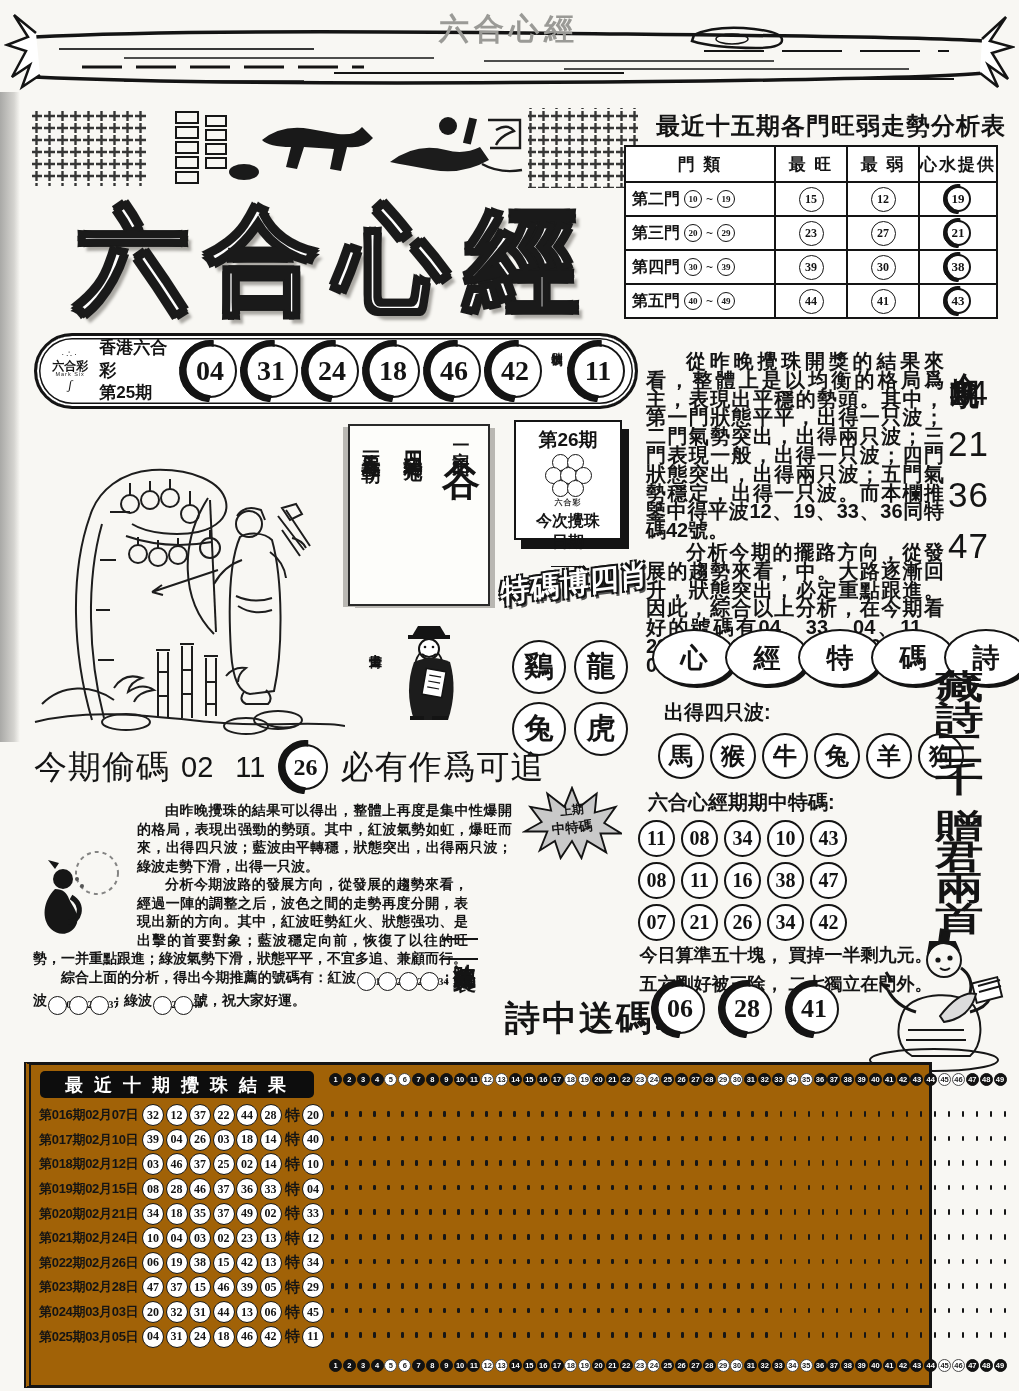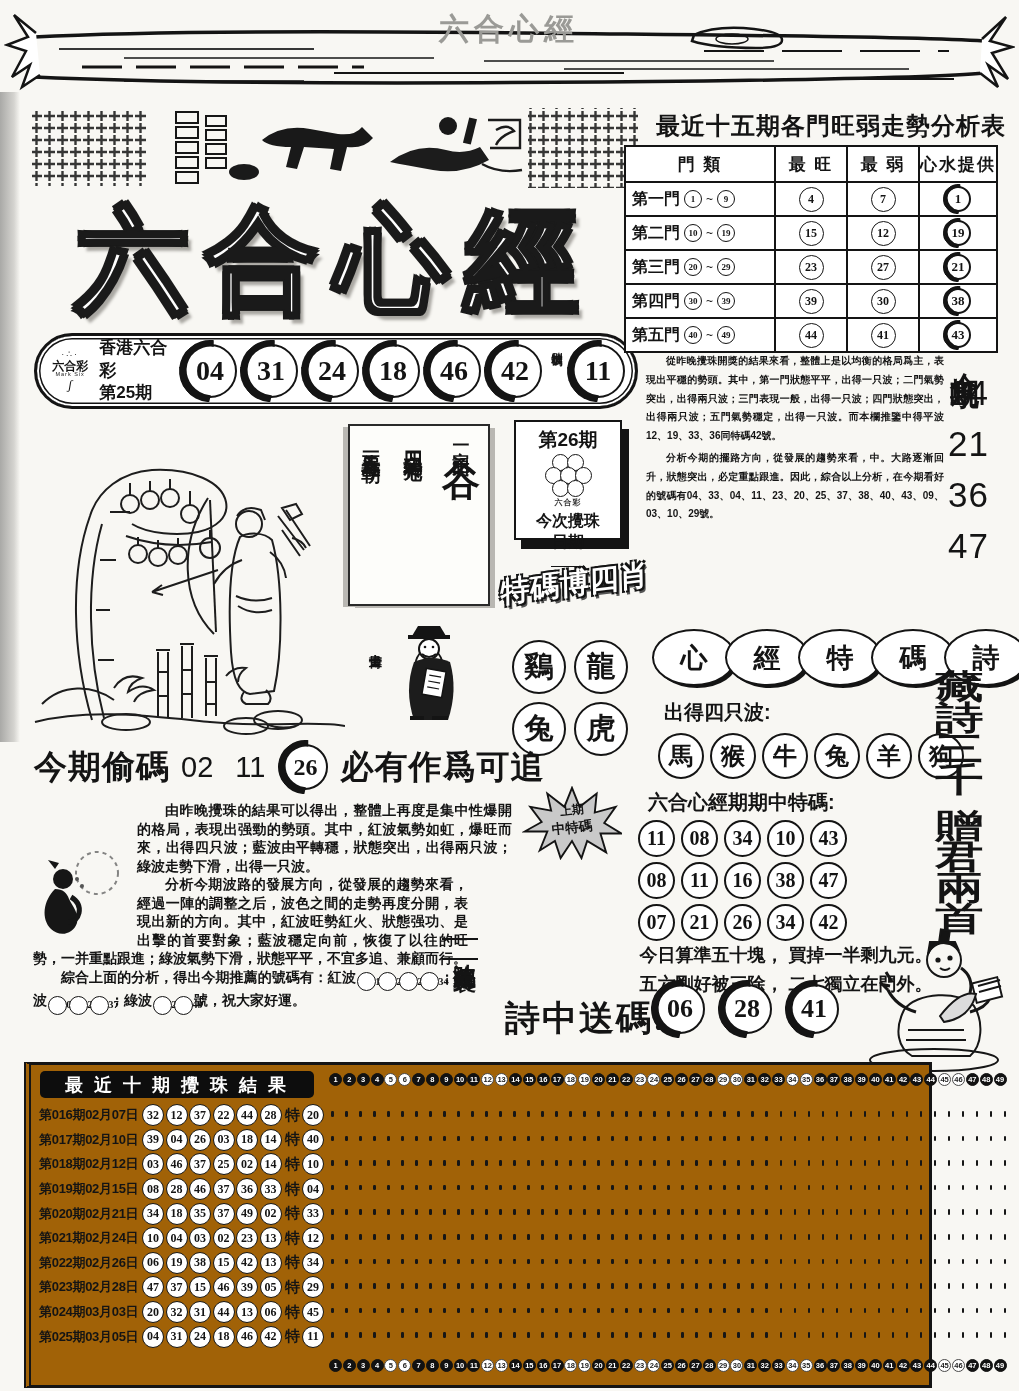--- a/index.html
+++ b/index.html
@@ -64,21 +64,21 @@
   #trend-table th{font-size:17px;font-weight:800;height:34px;letter-spacing:2px;}
   #trend-table td{height:32px;font-size:16px;}
   .gate-cell{width:148px;}
   .hot-cell,.weak-cell{width:70px;}
   .pick-cell{width:76px;}
   .gate-inner{display:flex;align-items:center;justify-content:flex-start;gap:3px;padding-left:6px;}
   .gate-name{font-weight:800;font-size:16px;}
   .tilde{font-size:12px;}
 
   
-  #right-paras{left:646px;top:352px;width:298px;font-size:10px;line-height:18.8px;
+  #right-paras{left:646px;top:352px;width:298px;font-size:20px;line-height:18.8px;
      text-align:justify;font-weight:600;}
   #right-paras p{margin:0 0 3px 0;text-indent:2em;}
   #roar{left:948px;top:350px;width:62px;text-align:left;}
   #roar-label{font-size:29px;font-weight:800;letter-spacing:4px;line-height:1.1;font-family:"Liberation Serif",serif;}
   .roar-num{font-size:35px;font-weight:500;margin-top:11px;letter-spacing:1px;}
 
   
   #archer{left:30px;top:420px;width:315px;height:325px;}
   #scroll{left:348px;top:424px;width:142px;height:182px;border:2.5px solid #2a2a2a;background:#fdfdfa;
      display:flex;flex-direction:row-reverse;justify-content:space-between;padding:10px 8px;box-sizing:border-box;
@@ -103,21 +103,21 @@
      transform:rotate(-7deg) skewX(-6deg);letter-spacing:1px;color:#fff;font-family:"Liberation Serif",serif;
      text-shadow:-2px -2px 0 #141414,2px -2px 0 #141414,-2px 2px 0 #141414,2px 2px 0 #141414,3px 4px 0 #555;}
   #fz-grid{left:512px;top:640px;width:118px;display:grid;grid-template-columns:52px 52px;gap:8px 10px;}
   .zbig{width:50px;height:50px;border:2px solid #141414;border-radius:50%;display:flex;align-items:center;
      justify-content:center;font-size:29px;font-family:"Liberation Serif",serif;font-weight:600;background:#fff;}
   #artist{left:366px;top:620px;width:104px;height:108px;display:flex;align-items:center;}
   #artist-label{font-size:13px;font-weight:800;height:60px;margin-right:2px;}
 
   
   #steal-head{left:34px;top:744px;width:480px;display:flex;align-items:center;white-space:nowrap;}
-  #steal-label,#steal-suffix{font-size:33px;font-weight:700;font-family:"Liberation Serif",serif;letter-spacing:1px;}
+  #steal-label,#steal-suffix{font-size:33px;font-weight:400;font-family:"Liberation Serif",serif;letter-spacing:1px;}
   .steal-num{font-size:29px;font-weight:500;margin:0 11px;}
   #steal-ball{margin:0 12px 0 6px;}
   #steal-paras{left:33px;top:801px;width:479px;font-size:14px;line-height:18.5px;text-align:justify;font-weight:600;}
   #steal-paras p{margin:0;text-indent:2em;}
   #steal-paras .pr{padding-right:44px;}
   #cry-float{float:left;width:96px;height:88px;margin:48px 8px 2px 0;}
   #wave-badge{left:442px;top:938px;width:36px;border-top:2.5px solid #141414;border-bottom:2.5px solid #141414;
      padding:5px 0;text-align:center;font-size:23px;font-weight:800;letter-spacing:2px;line-height:1.15;}
 
   
@@ -254,33 +254,20 @@
   <table id="trend-table" class="abs">
     <thead>
       <tr>
         <th class="gate-cell">門 類</th>
         <th class="hot-cell">最 旺</th>
         <th class="weak-cell">最 弱</th>
         <th class="pick-cell">心水提供</th>
       </tr>
     </thead>
     <tbody id="trend-body">
-        <tr>
-          <td class="gate-cell">
-            <div class="gate-inner">
-              <span class="gate-name">第一門</span>
-              <span class="chip c16">1</span>
-              <span class="tilde">~</span>
-              <span class="chip c16">9</span>
-            </div>
-          </td>
-          <td class="hot-cell"><span class="chip c23">4</span></td>
-          <td class="weak-cell"><span class="chip c23">7</span></td>
-          <td class="pick-cell"><span class="ball swirl-sm b26">1</span></td>
-        </tr>
         <tr>
           <td class="gate-cell">
             <div class="gate-inner">
               <span class="gate-name">第二門</span>
               <span class="chip c16">10</span>
               <span class="tilde">~</span>
               <span class="chip c16">19</span>
             </div>
           </td>
           <td class="hot-cell"><span class="chip c23">15</span></td>

